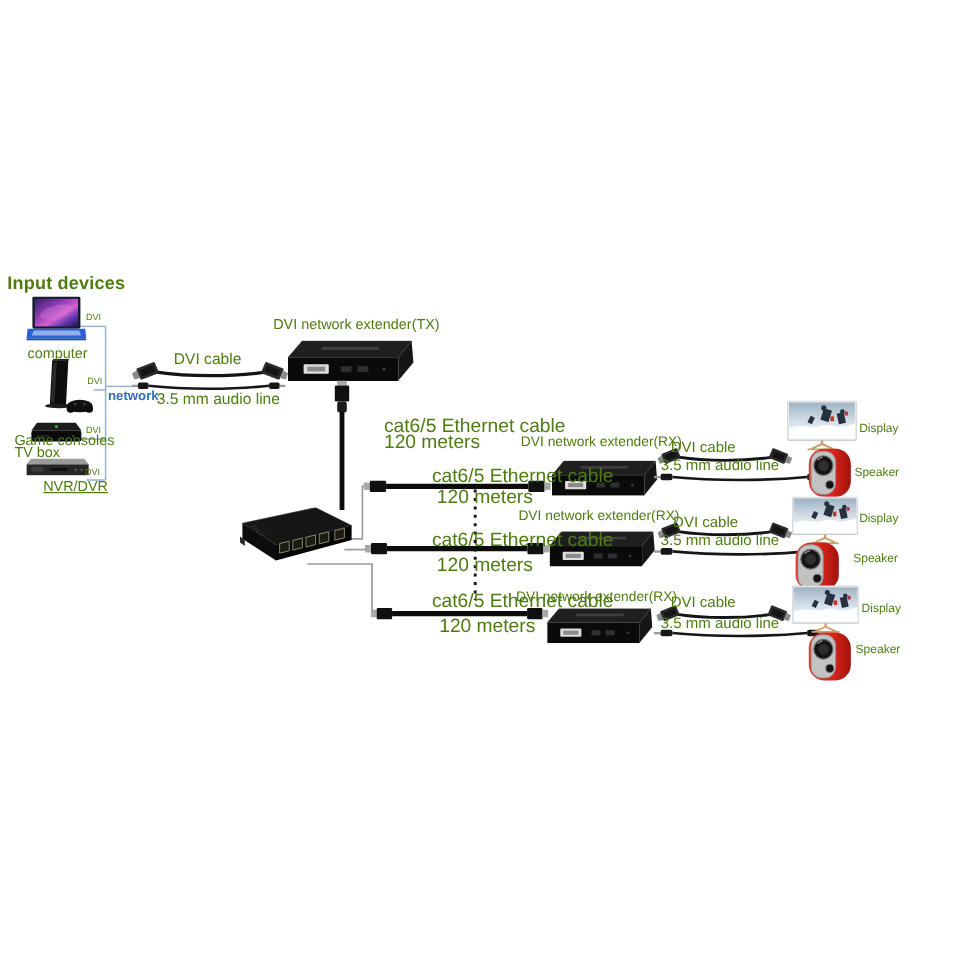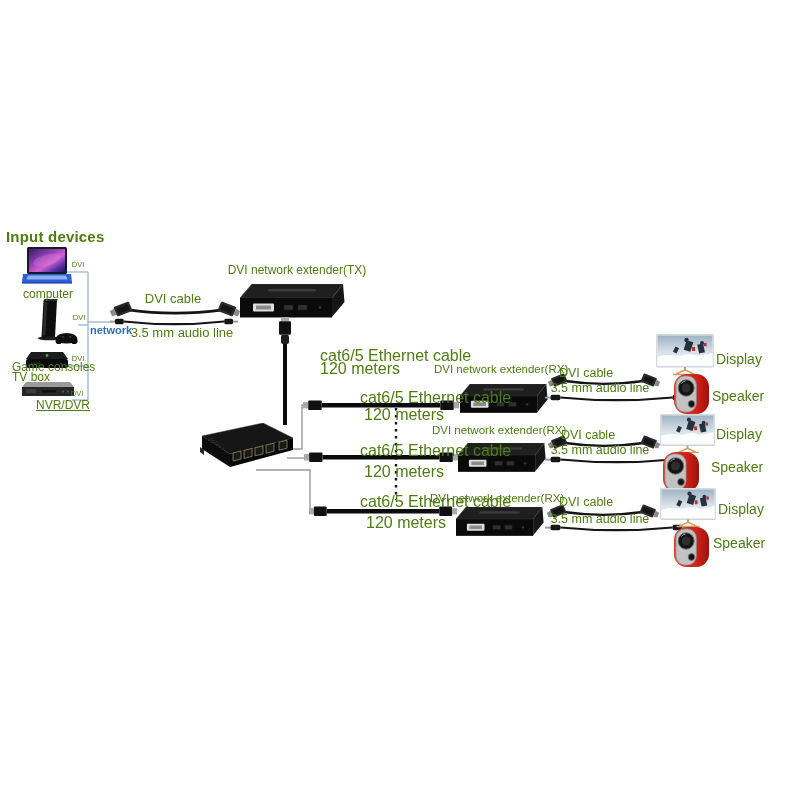--- a/index.html
+++ b/index.html
@@ -10,21 +10,21 @@
   .c{text-align:center;}
   .t-title{font-size:15px;font-weight:600;letter-spacing:.2px;}
   .t-dev{font-size:12px;}
   .t-port{font-size:7.5px;font-weight:normal;}
   .t-inputs{font-size:11px;font-weight:bold;color:#2e6fc1;}
   .t-ext{font-size:12px;}
   .t-rxext{font-size:11.5px;}
   .t-cable{font-size:13px;}
   .t-cable-sm{font-size:12.5px;}
   .t-eth{font-size:16px;padding-left:32px;}
-  .t-out{font-size:14px;}
+  .t-out{font-size:10px;}
 </style>
 </head>
 <body>
 
 <div id="canvas">
 
   <svg id="art" viewBox="0 0 800 800" xmlns="http://www.w3.org/2000/svg">
     <defs>
       <linearGradient id="lcd" x1="0" y1="0" x2="1" y2="1">
         <stop offset="0" stop-color="#3b1f66"></stop>

